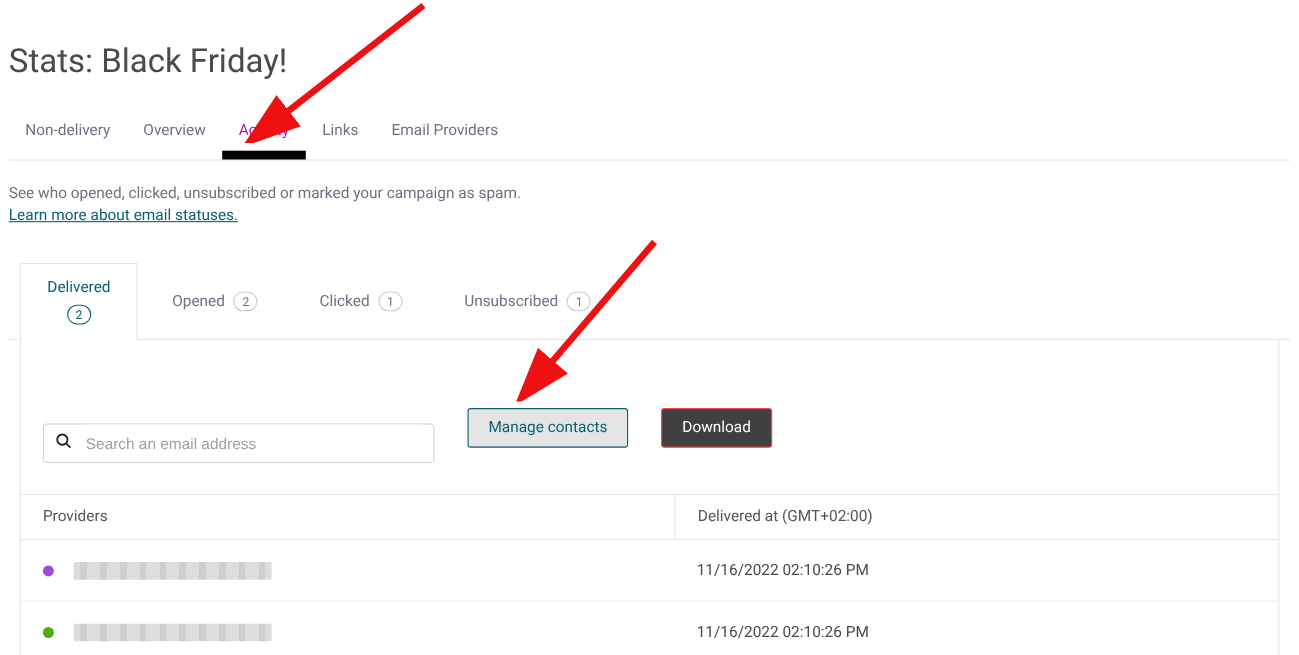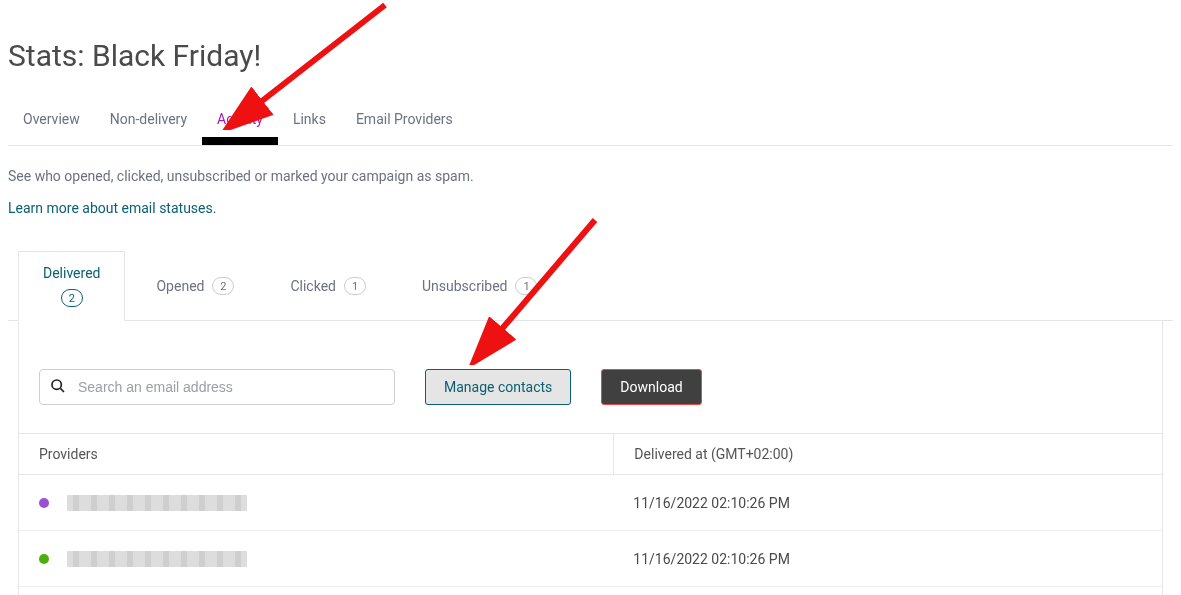--- a/index.html
+++ b/index.html
@@ -36,25 +36,25 @@
     border-bottom: 8px solid #000000;
     font-weight: 400;
   }
   .description {
     color: #6b7280;
     font-size: 14px;
     margin-bottom: 4px;
   }
   .learn-more {
     color: #0b6071;
+    text-decoration: underline;
     cursor: pointer;
     font-size: 14px;
     display: inline-block;
     margin-bottom: 34px;
-    margin-top: 12px;
   }
   .filter-tabs {
     display: flex;
     border-bottom: 1px solid #e5e5e5;
     padding-left: 10px;
   }
   .filter-tab {
     padding: 13px 24px;
     border: 1px solid transparent;
     color: #6b7280;
@@ -103,20 +103,21 @@
   }
   .search-wrap {
     border: 1px solid #cfcfcf;
     border-radius: 4px;
     display: flex;
     align-items: center;
     height: 36px;
     width: 356px;
     padding: 0 10px;
     gap: 10px;
+    margin-top: 28px;
   }
   .search-wrap input {
     border: none;
     outline: none;
     height: 100%;
     flex: 1;
     font-size: 14px;
     color: #555;
   }
   .search-wrap input::placeholder {
@@ -200,22 +201,22 @@
   .rel { position: relative; }
 </style>
 </head>
 <body class="rel">
 
 
 
 <h1 class="page-title">Stats: Black Friday!</h1>
 
 <div class="nav-tabs">
+  <div class="nav-tab">Non-delivery</div>
   <div class="nav-tab">Overview</div>
-  <div class="nav-tab">Non-delivery</div>
   <div class="nav-tab active">Activity</div>
   <div class="nav-tab">Links</div>
   <div class="nav-tab">Email Providers</div>
 </div>
 
 <div class="description">See who opened, clicked, unsubscribed or marked your campaign as spam.</div>
 <a class="learn-more">Learn more about email statuses.</a>
 
 <div class="filter-tabs">
   <div class="filter-tab active">

